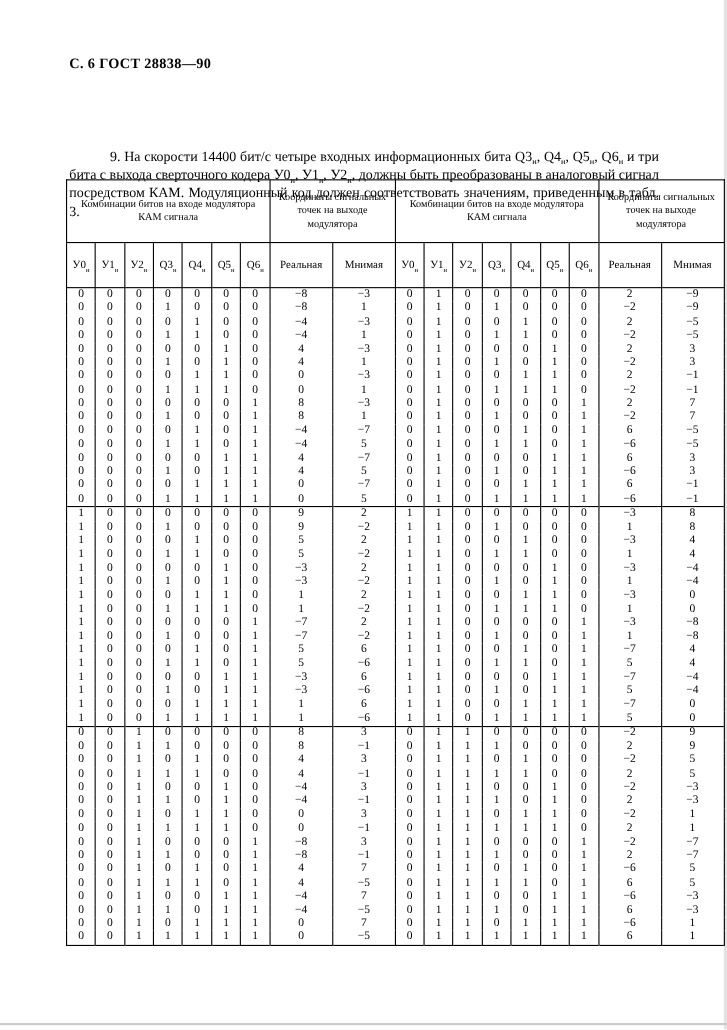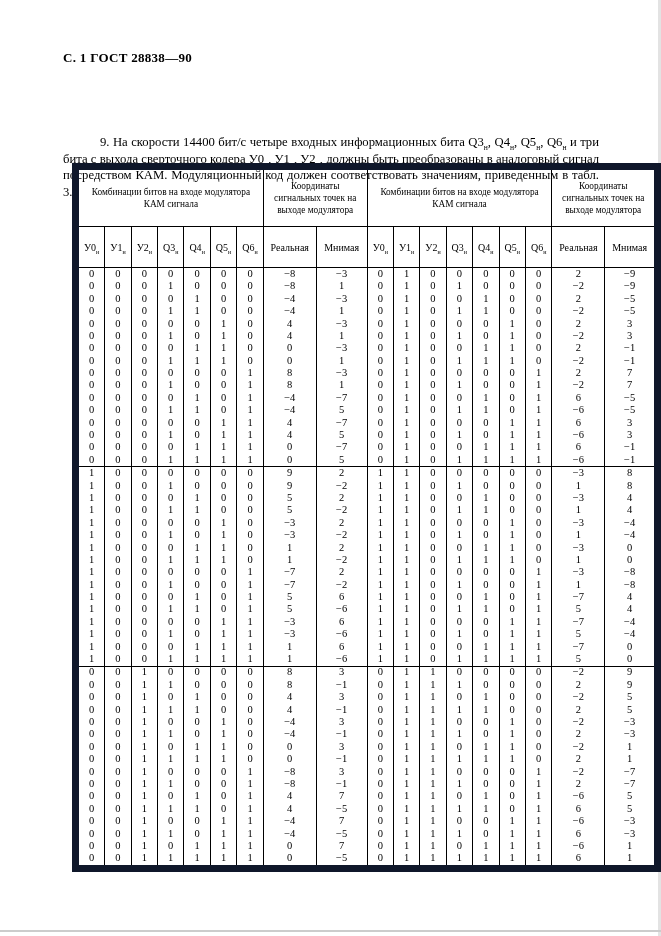--- a/index.html
+++ b/index.html
@@ -18,23 +18,23 @@
   .para {
     position:absolute; left:63px; top:87px; width:536px;
     font-size:12.7px; line-height:1.3; text-align:justify; text-indent:37px;margin-top:47px;
   }
   .table-label {
     position:absolute; left:74px; top:143px; width:522px;
     font-size:11.5px; text-align:right; letter-spacing:2px;
   }
 
   table.gost {
-    position:absolute; left:72px; top:163px;
+    position:absolute; left:60px; top:163px;
     border-collapse:collapse; table-layout:fixed;
-    border:7px solid #0f172a;
+    border:1px solid #0f172a;
   }
   col.c-bit   { width:21px; }
   col.c-coord { width:57px; }
 
   table.gost th {
     border:1px solid #000; font-weight:normal; text-align:center;
     vertical-align:middle; padding:1px 5px;
   }
   th.gh { font-size:9.3px; line-height:1.3; height:54px; }
   th.ch { font-size:10px;  height:38px; padding:1px 2px; }
@@ -49,21 +49,21 @@
   }
   sub { font-size:0.6em; line-height:0; }
 </style>
 </head>
 <body>
 
 <div class="page">
   <div class="edge-right"></div>
   <div class="edge-bottom"></div>
 
-  <div class="page-header">С. 1 ГОСТ 28838—90</div>
+  <div class="page-header">С. 6 ГОСТ 28838—90</div>
 
   <p class="para">9. На скорости 14400 бит/с четыре входных информационных бита Q3<sub>н</sub>, Q4<sub>н</sub>, Q5<sub>н</sub>, Q6<sub>н</sub> и три бита с выхода сверточного кодера У0<sub>н</sub>, У1<sub>н</sub>, У2<sub>н</sub>, должны быть преобразованы в аналоговый сигнал посредством КАМ. Модуляционный код должен соответствовать значениям, приведенным в табл. 3.</p>
 
 
   <table class="gost" id="gost-table">
     <colgroup>
       <col class="c-bit" span="7">
         <col class="c-coord" span="2">
       <col class="c-bit" span="7">
         <col class="c-coord" span="2">

